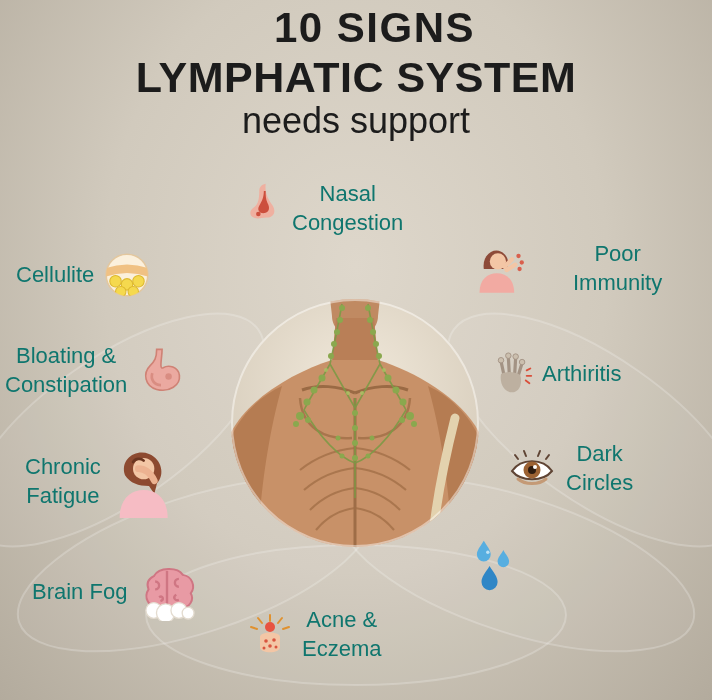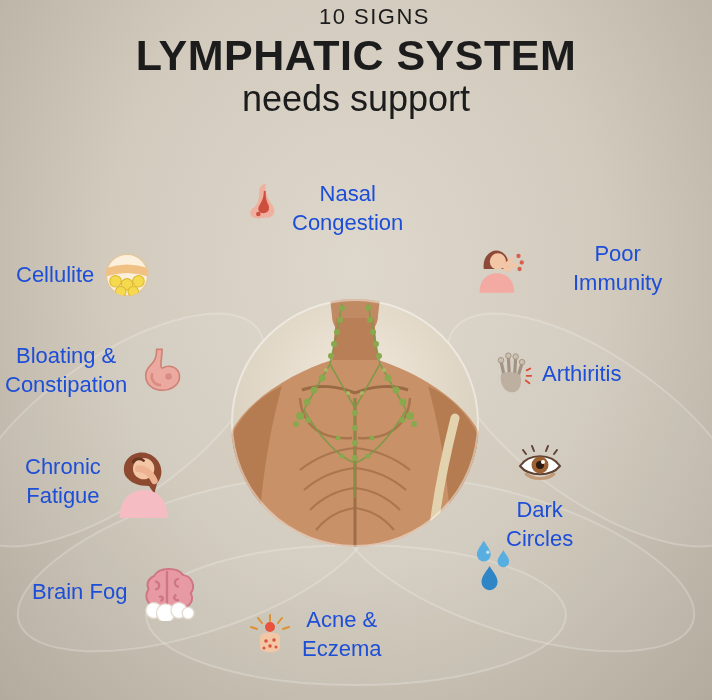--- a/index.html
+++ b/index.html
@@ -7,43 +7,43 @@
   body {
     font-family:"Liberation Sans", sans-serif;
     background: radial-gradient(ellipse at 50% 38%, #ded7cb 0%, #d1cabd 50%, #b3ab9d 100%);
     position:relative;
     color:#1c1c1c;
   }
   .stage { position:absolute; inset:0; }
   .petals { position:absolute; inset:0; pointer-events:none; }
 
   .title { position:absolute; top:4px; left:0; width:100%; text-align:center; }
-  .title .l1 { font-size:22px; font-weight:400; letter-spacing:1.5px;padding-left:37px; }
+  .title .l1 { font-size:42px; font-weight:700; letter-spacing:1.5px;padding-left:37px; }
   .title .l2 { font-size:43px; font-weight:800; letter-spacing:0.5px; margin-top:1px; }
   .title .l3 { font-size:36px; font-weight:400; margin-top:-2px; }
 
   .center-circle {
     position:absolute; left:230px; top:298px; width:250px; height:250px;
     border-radius:50%; overflow:hidden;
   }
 
-  .sign { position:absolute; display:flex; align-items:center; gap:8px; color:#1d4ed8; }
+  .sign { position:absolute; display:flex; align-items:center; gap:8px; color:#0f766e; }
   .sign .label {
     font-size:22px; font-weight:500; line-height:1.3;
     white-space:pre-line; text-align:center;
   }
   .icon { flex:0 0 auto; display:flex; }
 
   .s-nasal       { left:240px; top:180px; align-items:flex-start; }
   .s-cellulite   { left:16px;  top:250px; }
   .s-immunity    { left:473px; top:240px;gap:48px; }
   .s-bloating    { left:5px;   top:342px; }
   .s-arthiritis  { left:490px; top:350px; }
   .s-fatigue     { left:25px;  top:446px; }
-  .s-darkcircles { left:506px; top:440px;flex-direction:column; }
+  .s-darkcircles { left:506px; top:440px; }
   .s-brainfog    { left:32px;  top:563px; }
   .s-fluid       { left:470px; top:538px; }
   .s-acne        { left:246px; top:606px; }
 </style>
 </head>
 <body>
 
 <div class="stage">
 
   <svg class="petals" width="712" height="700" viewBox="0 0 712 700">

